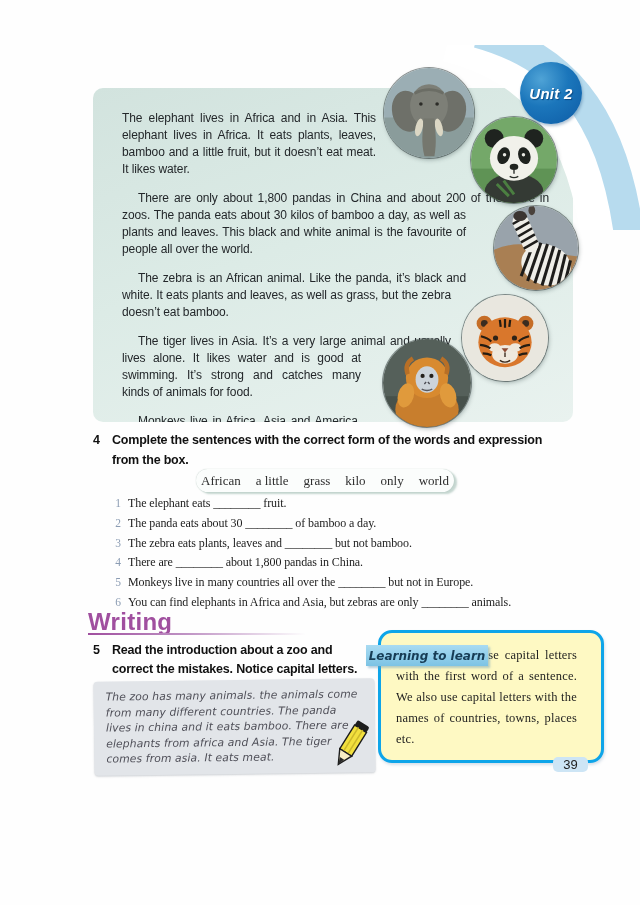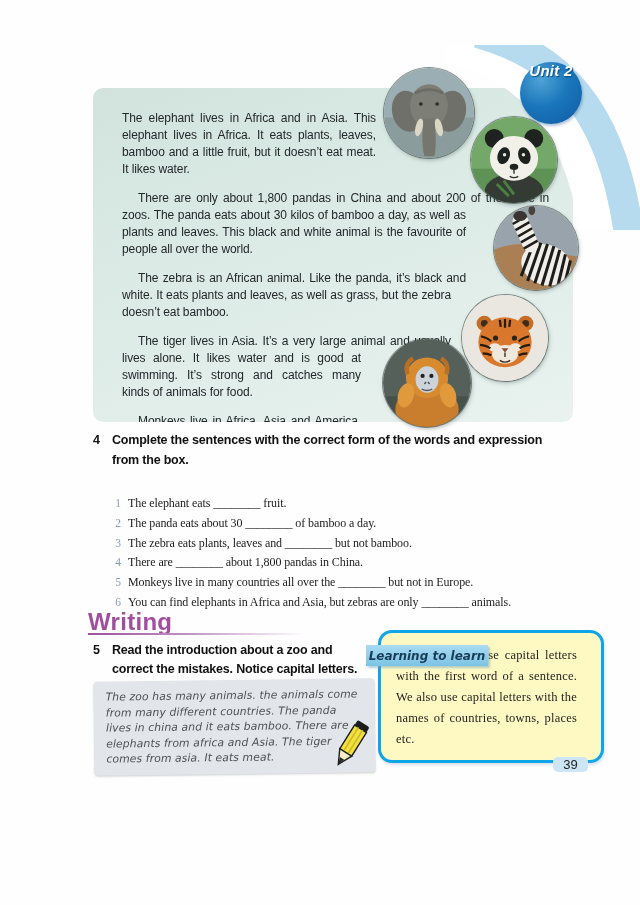--- a/index.html
+++ b/index.html
@@ -24,21 +24,21 @@
 
   
   .photo{position:absolute;border-radius:50%;overflow:hidden;
     box-shadow:0 0 0 1px rgba(50,60,60,.55),1px 2px 4px rgba(40,60,60,.35);}
   .photo svg{display:block;width:100%;height:100%;}
 
   
   .swoosh{position:absolute;left:430px;top:45px;width:210px;height:185px;pointer-events:none;}
   .unit-badge{position:absolute;left:520px;top:62px;width:62px;height:62px;border-radius:50%;
     background:radial-gradient(circle at 34% 28%,#4fa3d6 0%,#1b76bb 45%,#0d5ba5 100%);
-    display:flex;align-items:flex-start;justify-content:center;
+    display:flex;align-items:center;justify-content:center;
     color:#fff;font-weight:bold;font-style:italic;font-size:15px;letter-spacing:.3px;
     text-shadow:1px 1px 1px #0a4a84;box-shadow:1px 2px 3px rgba(30,80,130,.35);}
 
   
   .ex-heading{position:absolute;display:flex;color:#111;font-weight:bold;
     font-size:12.5px;letter-spacing:-.2px;line-height:20px;white-space:nowrap;}
   .ex-num{width:19px;flex:none;}
   .word-capsule{position:absolute;left:196px;top:469px;width:258px;height:23px;
     background:#fbfdfc;border-radius:12px;display:flex;align-items:center;justify-content:center;
     gap:15px;font-family:"Liberation Serif",serif;font-size:13px;color:#2e2e2e;
@@ -211,20 +211,28 @@
   </div>
 
   <div class="ex-heading" style="left:93px;top:430px;">
     <span class="ex-num">4</span>
     <span>Complete the sentences with the correct form of the words and expression</span>
   </div>
   <div class="ex-heading" style="left:112px;top:450px;">
     <span>from the box.</span>
   </div>
 
+  <div class="word-capsule">
+    <span>African</span>
+    <span>a little</span>
+    <span>grass</span>
+    <span>kilo</span>
+    <span>only</span>
+    <span>world</span>
+  </div>
 
   <div class="sentence-list">
     <div class="sentence">
       <span class="s-num">1</span>
       <span>The elephant eats ________ fruit.</span>
     </div>
     <div class="sentence">
       <span class="s-num">2</span>
       <span>The panda eats about 30 ________ of bamboo a day.</span>
     </div>

